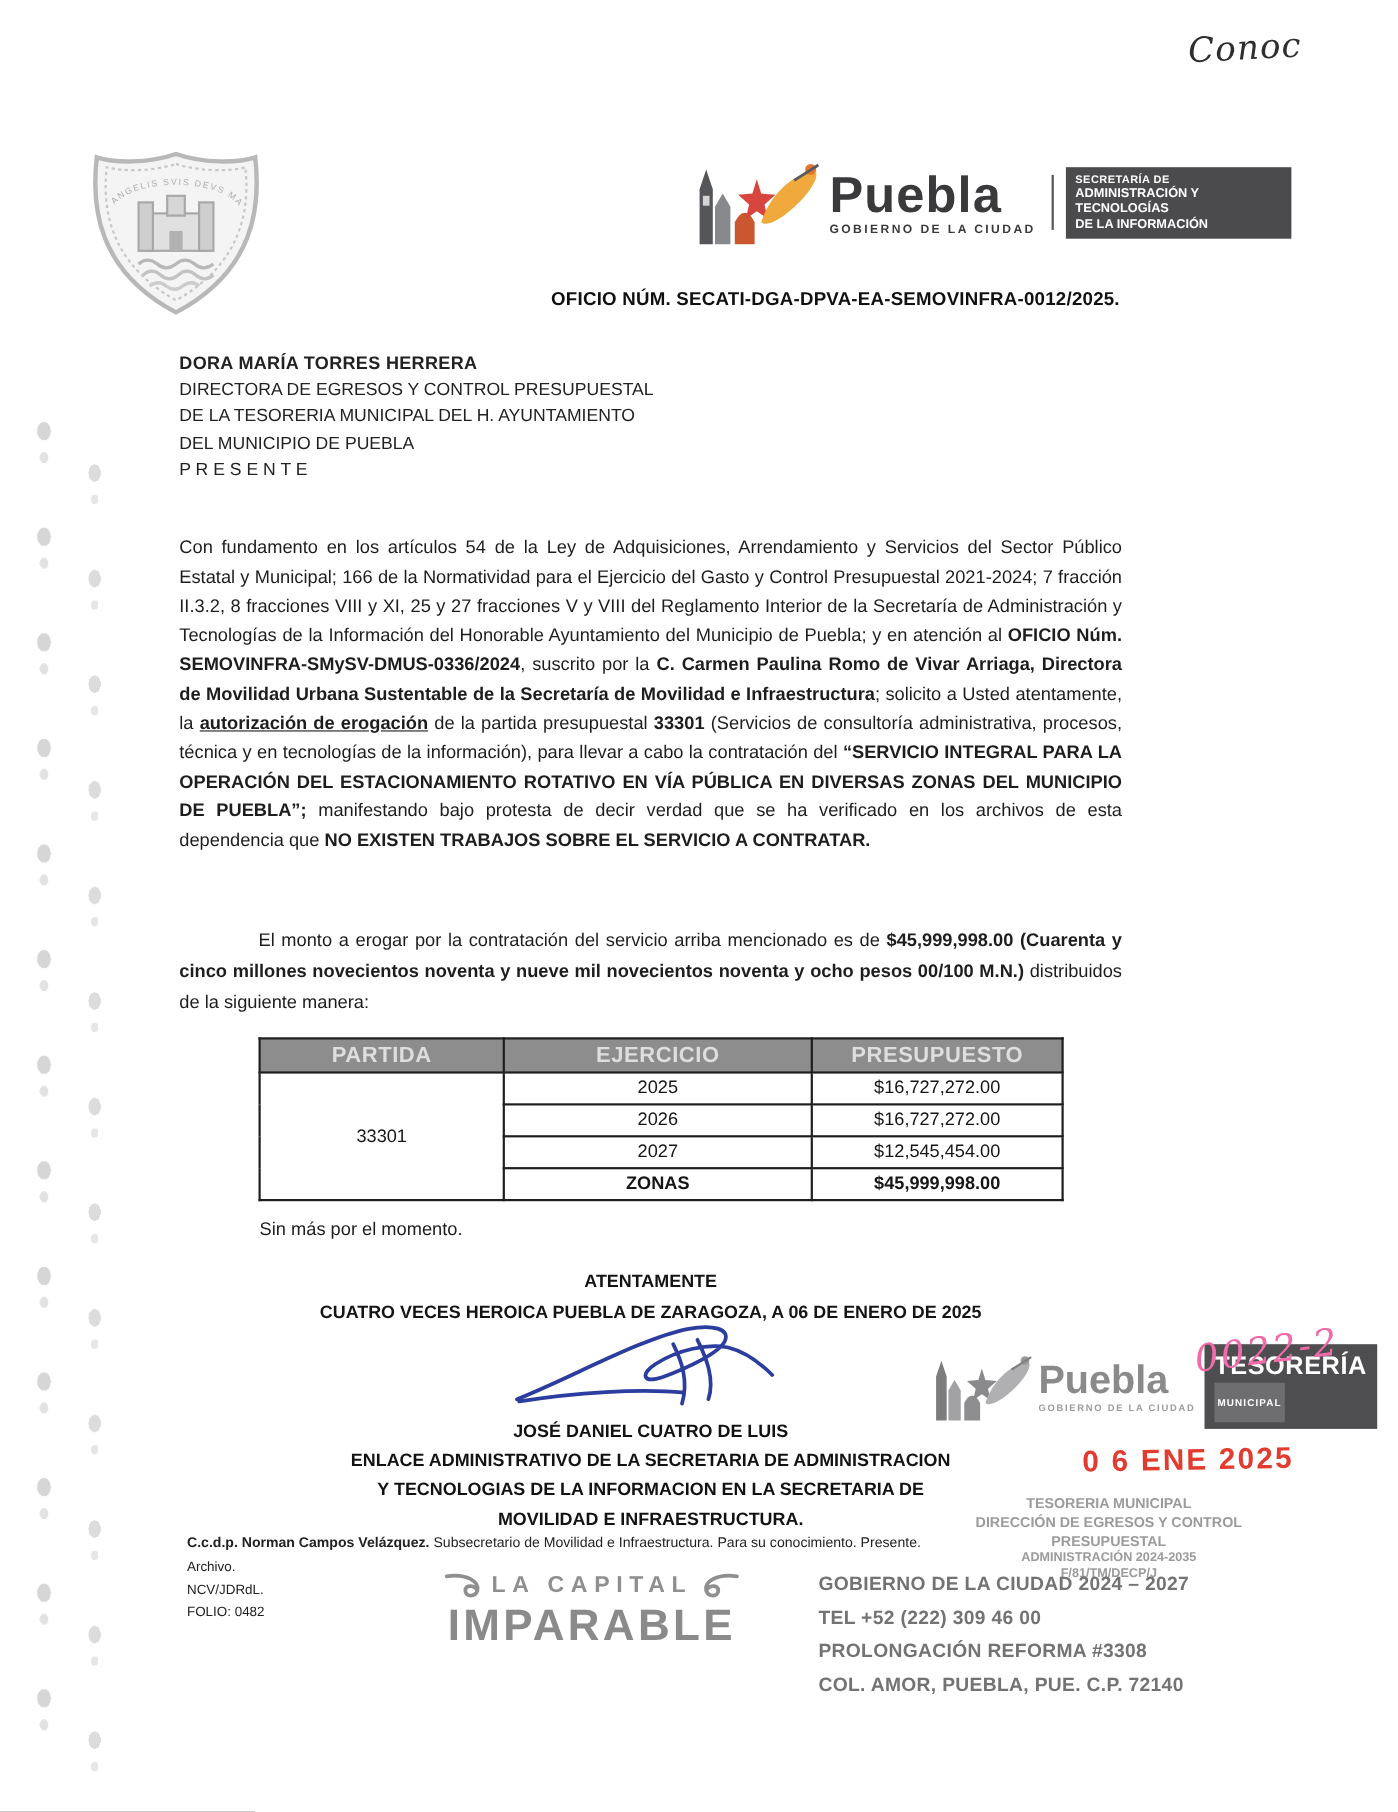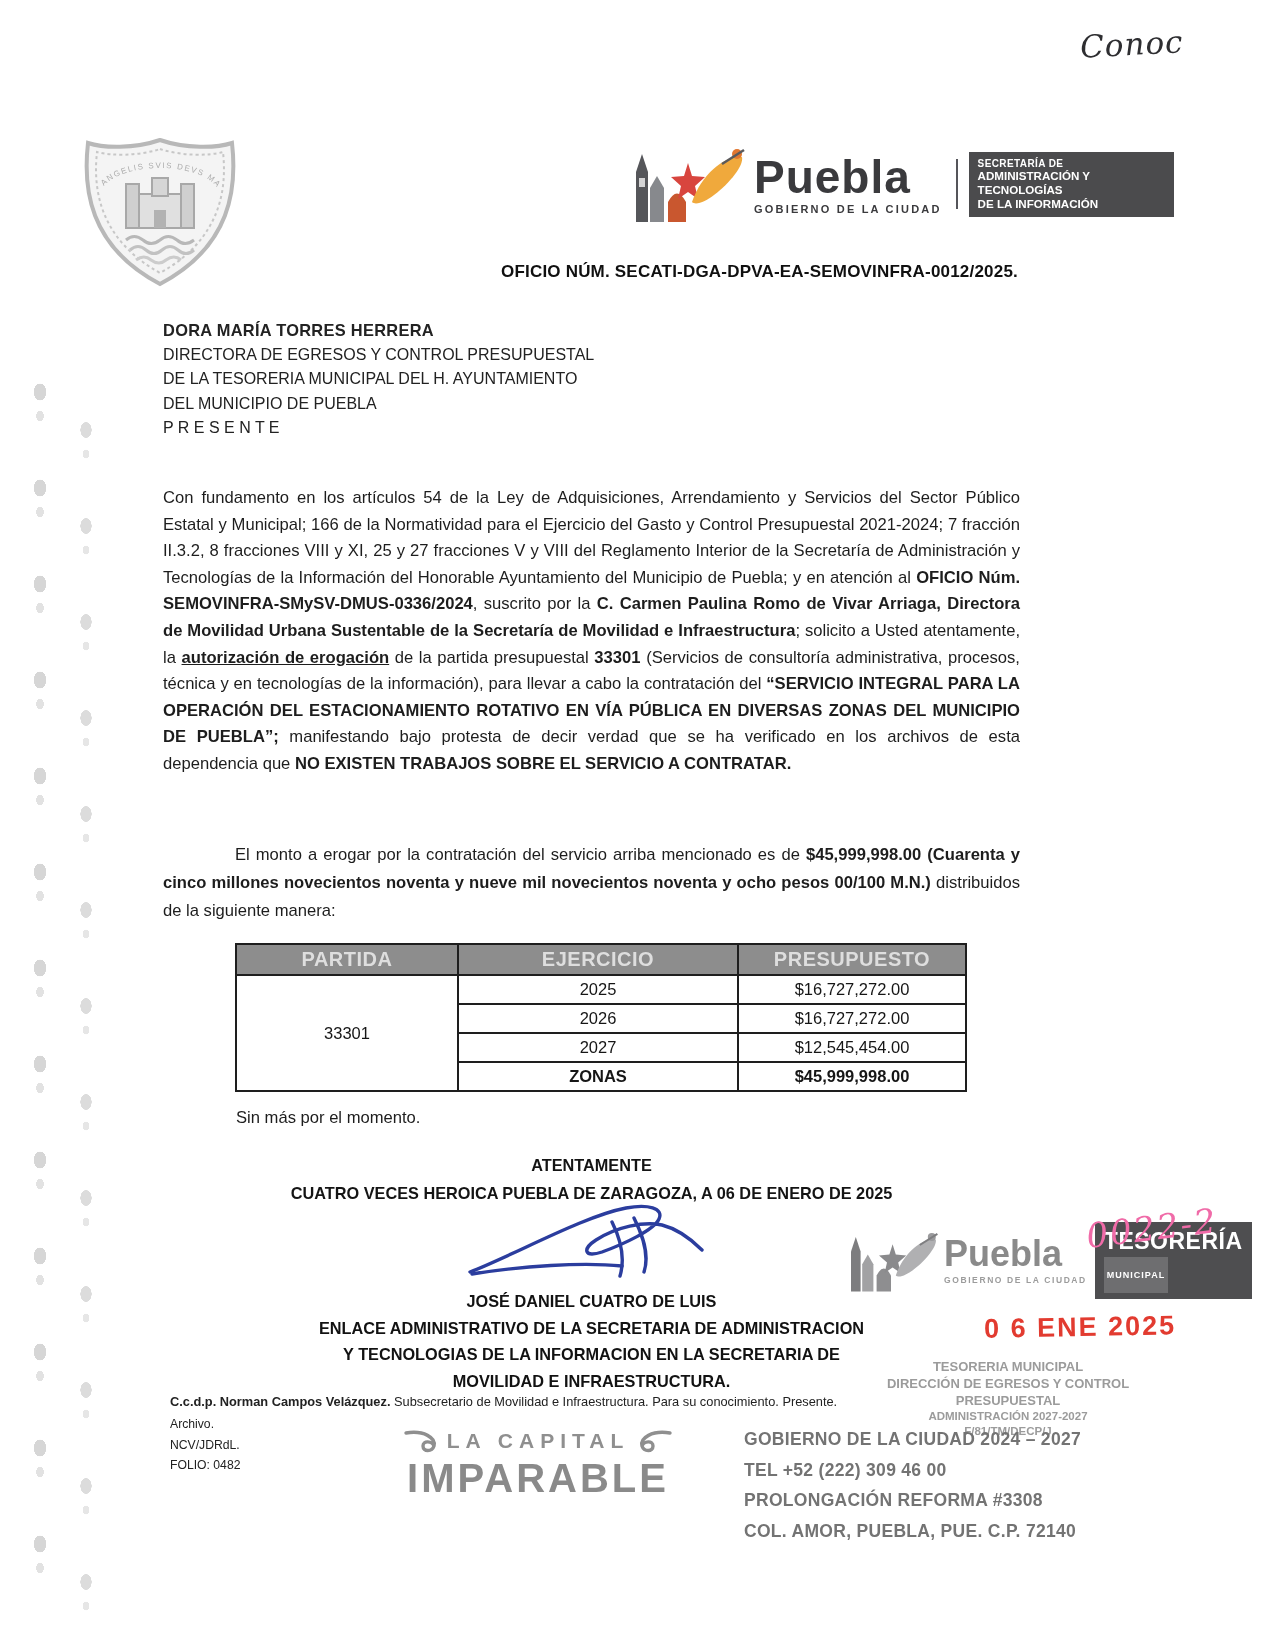--- a/index.html
+++ b/index.html
@@ -289,21 +289,21 @@
   </div>
 
   <div class="pink-folio">0022-2</div>
 
   <div class="red-stamp">0 6 ENE 2025</div>
 
   <div class="office-block">
     <div class="ol">TESORERIA MUNICIPAL</div>
     <div class="ol">DIRECCIÓN DE EGRESOS Y CONTROL</div>
     <div class="ol">PRESUPUESTAL</div>
-    <div class="ol-sm">ADMINISTRACIÓN 2027-2027</div>
+    <div class="ol-sm">ADMINISTRACIÓN 2024-2035</div>
     <div class="ol-sm">F/81/TM/DECP/J</div>
   </div>
 
   <div class="contact">
     <div>GOBIERNO DE LA CIUDAD 2024 – 2027</div>
     <div>TEL +52 (222) 309 46 00</div>
     <div>PROLONGACIÓN REFORMA #3308</div>
     <div>COL. AMOR, PUEBLA, PUE. C.P. 72140</div>
   </div>
 

